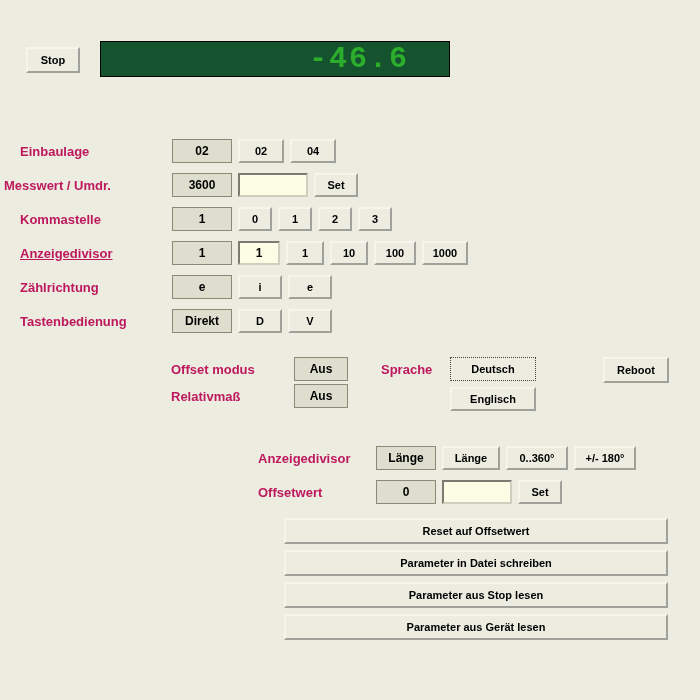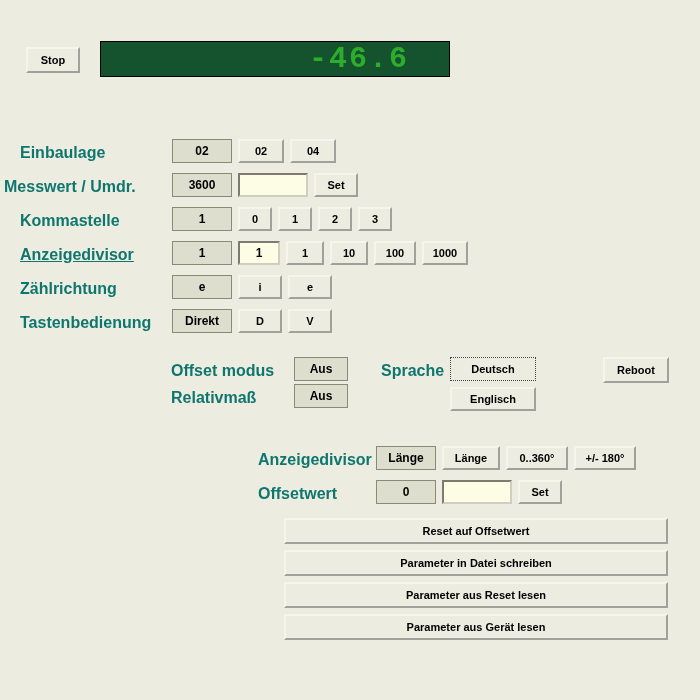--- a/index.html
+++ b/index.html
@@ -3,21 +3,21 @@
 <meta charset="utf-8">
 <style>
   html,body{margin:0;padding:0;width:700px;height:700px;background:#ecece1;font-family:Arial,Helvetica,sans-serif;font-size:13px;color:#202060;}
   .canvas{position:relative;width:700px;height:700px;}
   .display{position:absolute;left:100px;top:41px;width:350px;height:36px;background:#14532d;border:1px solid #000;display:flex;align-items:center;justify-content:flex-end;padding-right:40px;box-sizing:border-box;}
   .display span{color:#2cae2c;font-family:"Courier New",monospace;font-size:30px;font-weight:bold;letter-spacing:2px;}
   .btn{display:inline-flex;align-items:center;justify-content:center;height:24px;box-sizing:border-box;background:#ecece1;border:2px outset #f5f5ec;font-family:Arial;font-size:11px;font-weight:bold;color:#000;cursor:pointer;}
   .btn.sel{border:1px dotted #444;}
   .readout{display:inline-flex;align-items:center;justify-content:center;height:24px;box-sizing:border-box;background:#dedecf;border:1px solid #8a8a78;font-size:12px;font-weight:bold;color:#000;}
   .inp{display:inline-flex;align-items:center;justify-content:center;height:24px;box-sizing:border-box;background:#fdfce5;border:2px inset #cfcfc0;font-size:12px;font-weight:bold;color:#000;}
-  .lbl{position:absolute;font-weight:bold;color:#0f766e;font-size:16px;}
+  .lbl{position:absolute;font-weight:bold;color:#be185d;font-size:13px;}
   .row{position:absolute;display:flex;gap:6px;}
   .rowv{position:absolute;display:flex;flex-direction:column;gap:6px;}
   .wide{width:384px;height:26px;}
 </style>
 </head>
 <body>
 <div class="canvas">
 
 <div class="btn" style="position:absolute;left:26px;top:47px;width:54px;height:26px;">Stop</div>
 <div class="display">
@@ -95,17 +95,17 @@
 <div class="lbl" style="left:258px;top:485px;">Offsetwert</div>
 <div class="row" style="left:376px;top:480px;">
   <div class="readout" style="width:60px;">0</div>
   <div class="inp" style="width:70px;"></div>
   <div class="btn" style="width:44px;">Set</div>
 </div>
 
 <div class="rowv" style="left:284px;top:518px;">
   <div class="btn wide">Reset auf Offsetwert</div>
   <div class="btn wide">Parameter in Datei schreiben</div>
-  <div class="btn wide">Parameter aus Reset lesen</div>
+  <div class="btn wide">Parameter aus Stop lesen</div>
   <div class="btn wide">Parameter aus Gerät lesen</div>
 </div>
 
 </div>
 
 </body></html>

